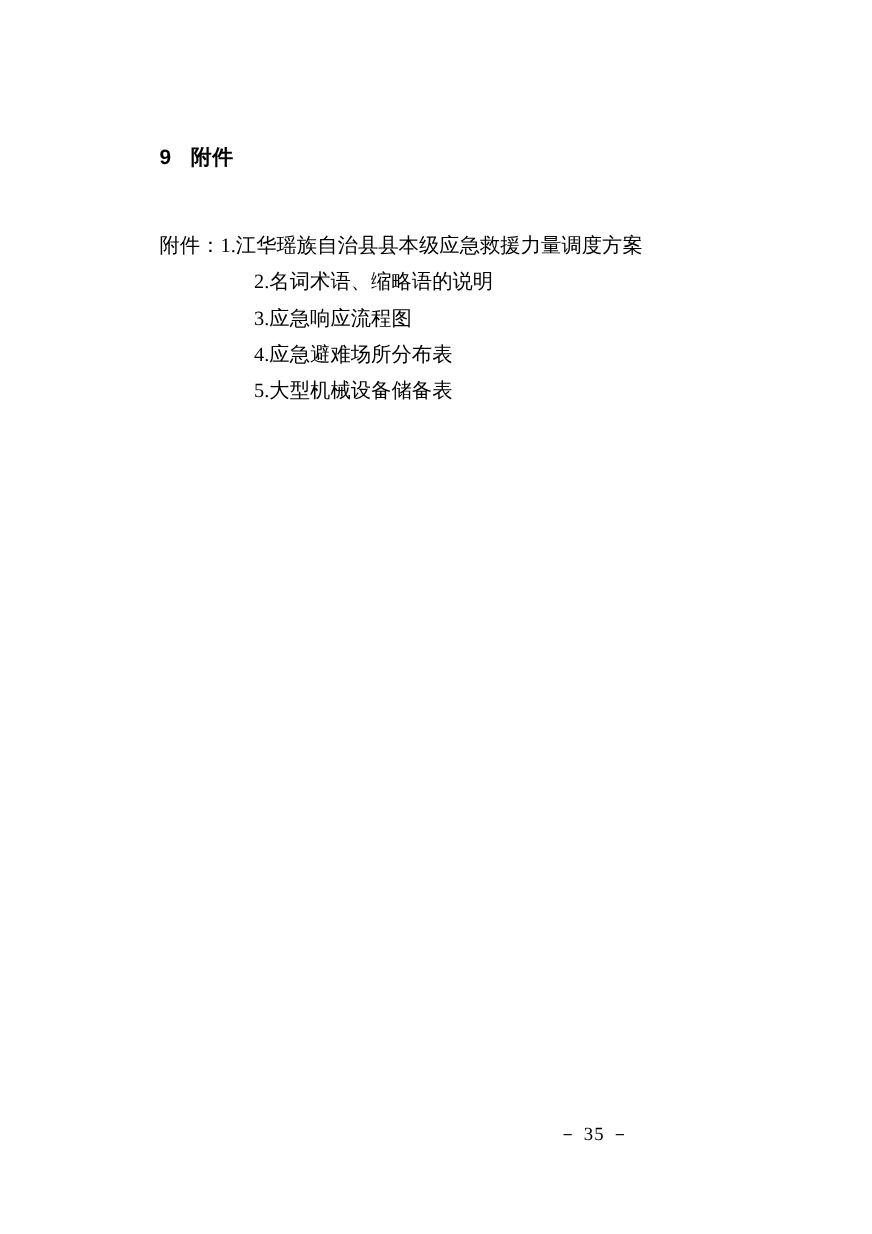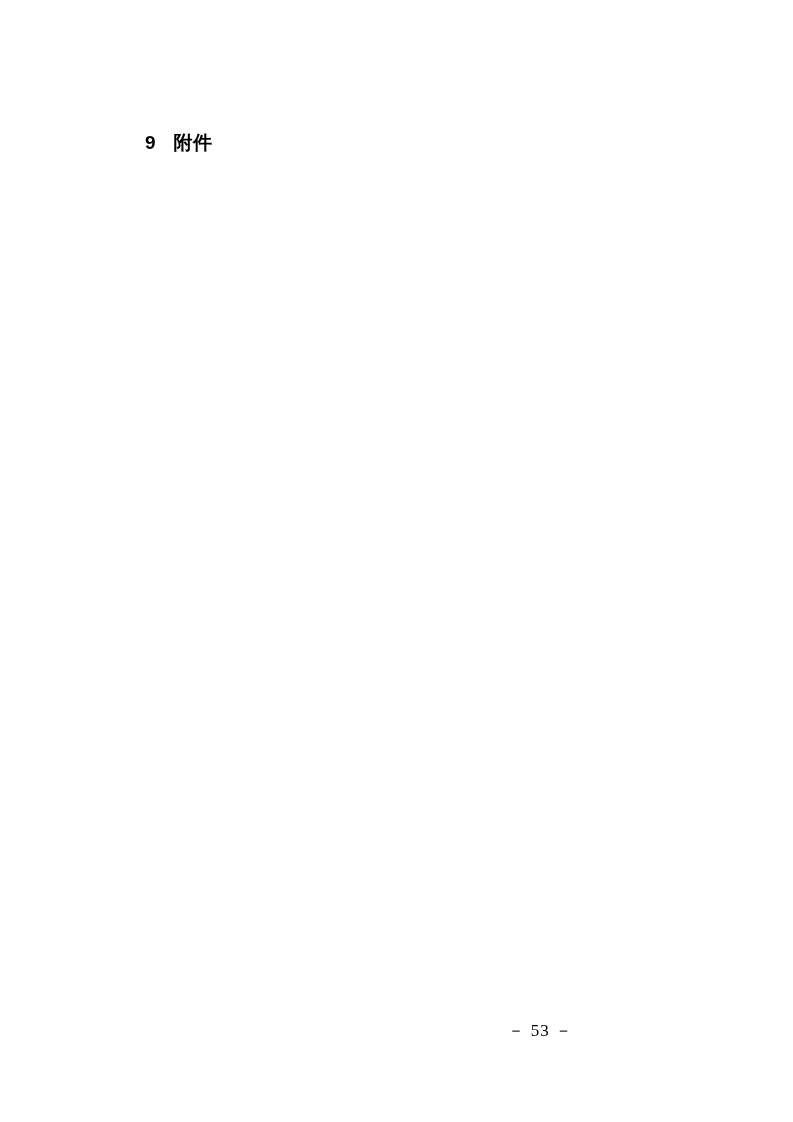--- a/index.html
+++ b/index.html
@@ -66,17 +66,33 @@
 </style>
 </head>
 <body>
 
 <div class="page">
 
   <div class="content">
 
     <h1 class="section-heading">9   附件</h1>
 
+    <div class="attach-block">
+
+      <div class="attach-row">
+        <span class="attach-label">附件：</span>
+        <span class="attach-first-item">1.江华瑶族自治县县本级应急救援力量调度方案</span>
+      </div>
+
+      <div class="attach-item">2.名词术语、缩略语的说明</div>
+
+      <div class="attach-item">3.应急响应流程图</div>
+
+      <div class="attach-item">4.应急避难场所分布表</div>
+
+      <div class="attach-item">5.大型机械设备储备表</div>
+
+    </div>
   </div>
 
-  <div class="page-number">－ 53 －</div>
+  <div class="page-number">－ 35 －</div>
 
 </div>
 
 </body></html>

